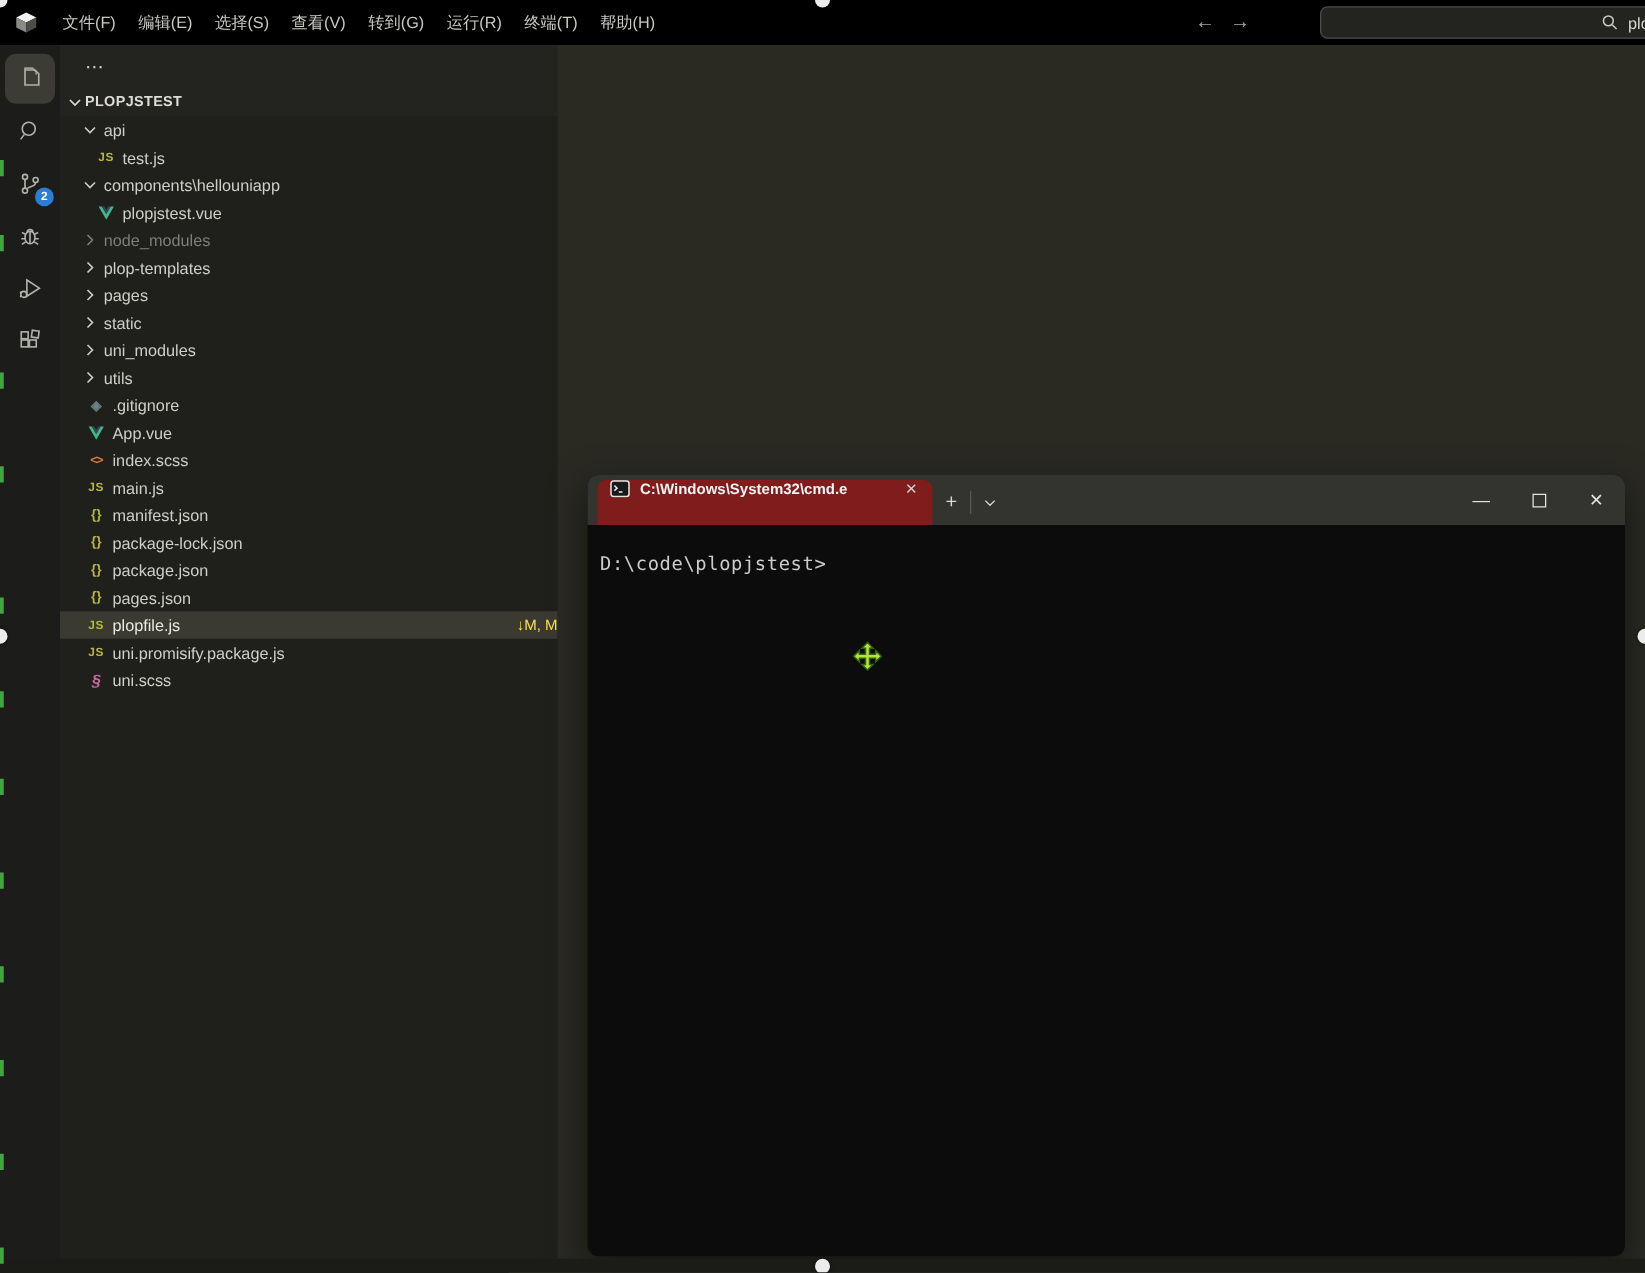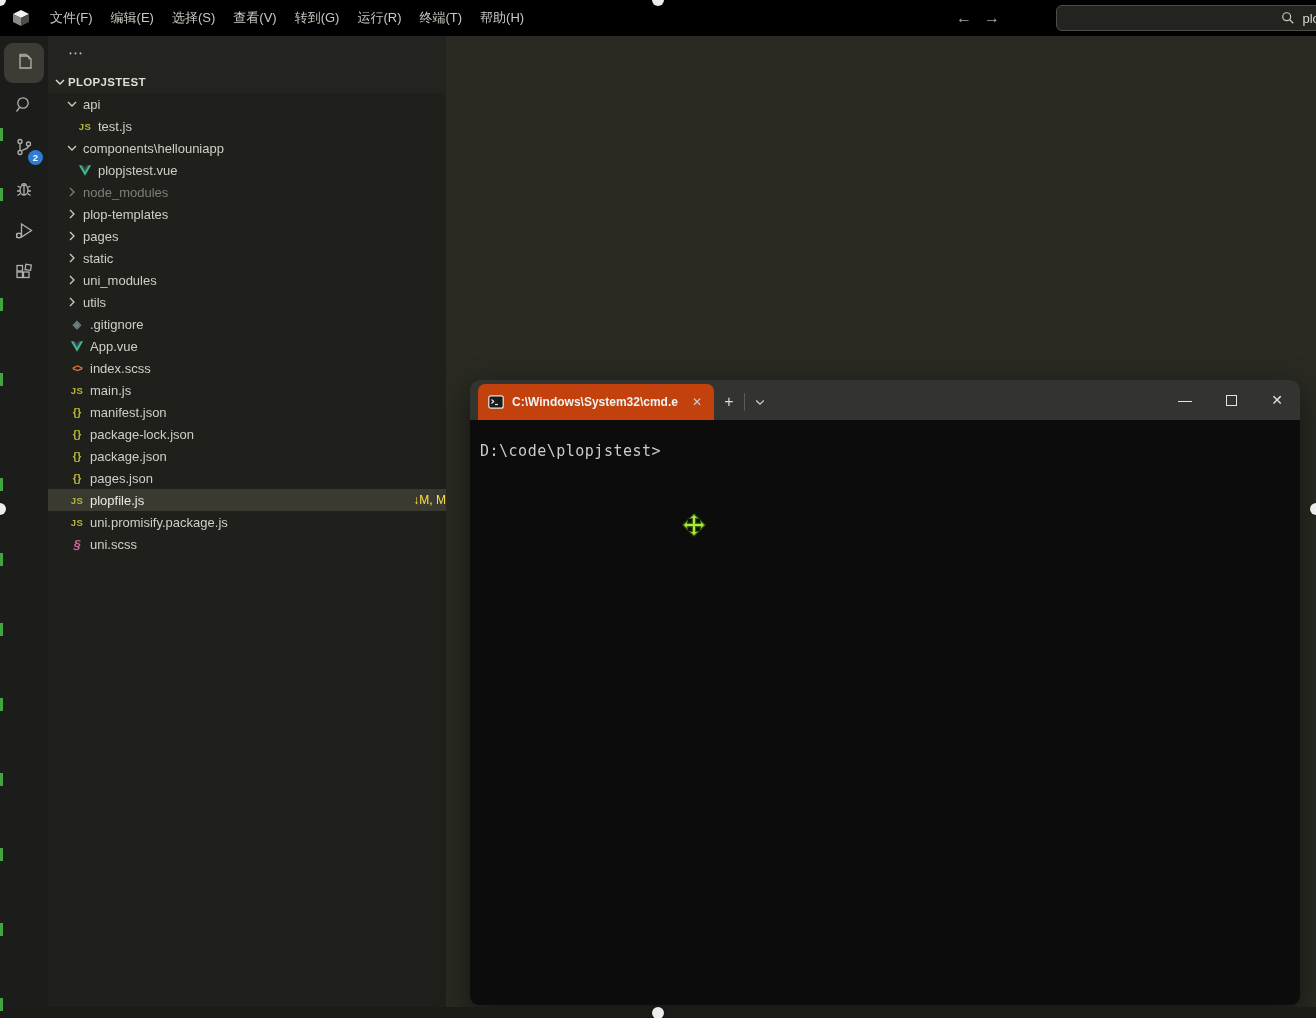--- a/index.html
+++ b/index.html
@@ -55,22 +55,22 @@
 
   
   .gdash { position:absolute; left:0; width:3px; height:13px; background:#42a542; z-index:9; }
   .handle { position:absolute; width:12px; height:12px; border-radius:50%; background:#ececec;
             box-shadow:0 0 3px rgba(0,0,0,.6); z-index:10; }
 
   
   .term { position:absolute; left:470px; top:380px; width:830px; height:625px; border-radius:9px;
           background:#0c0c0c; box-shadow:0 10px 30px rgba(0,0,0,.5); z-index:6; }
   .term-titlebar { height:40px; background:#333330; border-radius:9px 9px 0 0; display:flex; align-items:flex-end; }
-  .term-tab { margin-left:8px; width:236px; height:36px; background:#c2410c; border-radius:7px 7px 0 0;
-              display:flex; align-items:center; padding:0 8px 0 10px; }
+  .term-tab { margin-left:8px; width:268px; height:36px; background:#7f1d1d; border-radius:7px 7px 0 0;
+              display:flex; padding:0 8px 0 10px; }
   .term-tab .tlabel { color:#f2f2f2; font-size:12px; font-weight:bold; flex:1; white-space:nowrap;
                       overflow:hidden; margin-left:8px; }
   .term-tab .tclose { color:#cfcfcf; font-size:12px; padding:0 4px; }
   .term-tabbar-btn { color:#d8d8d8; font-size:16px; width:30px; height:36px; display:flex;
                      align-items:center; justify-content:center; }
   .term-sep { width:1px; height:18px; background:#5a5a57; align-self:center; margin-top:4px; }
   .term-controls { margin-left:auto; display:flex; height:40px; align-items:center; }
   .tc { width:46px; height:40px; display:flex; align-items:center; justify-content:center; color:#e4e4e4; font-size:14px; }
   .tc .sq { width:11px; height:11px; border:1.4px solid #e4e4e4; }
   .term-body { position:relative; height:585px; border-radius:0 0 9px 9px; overflow:hidden; }

